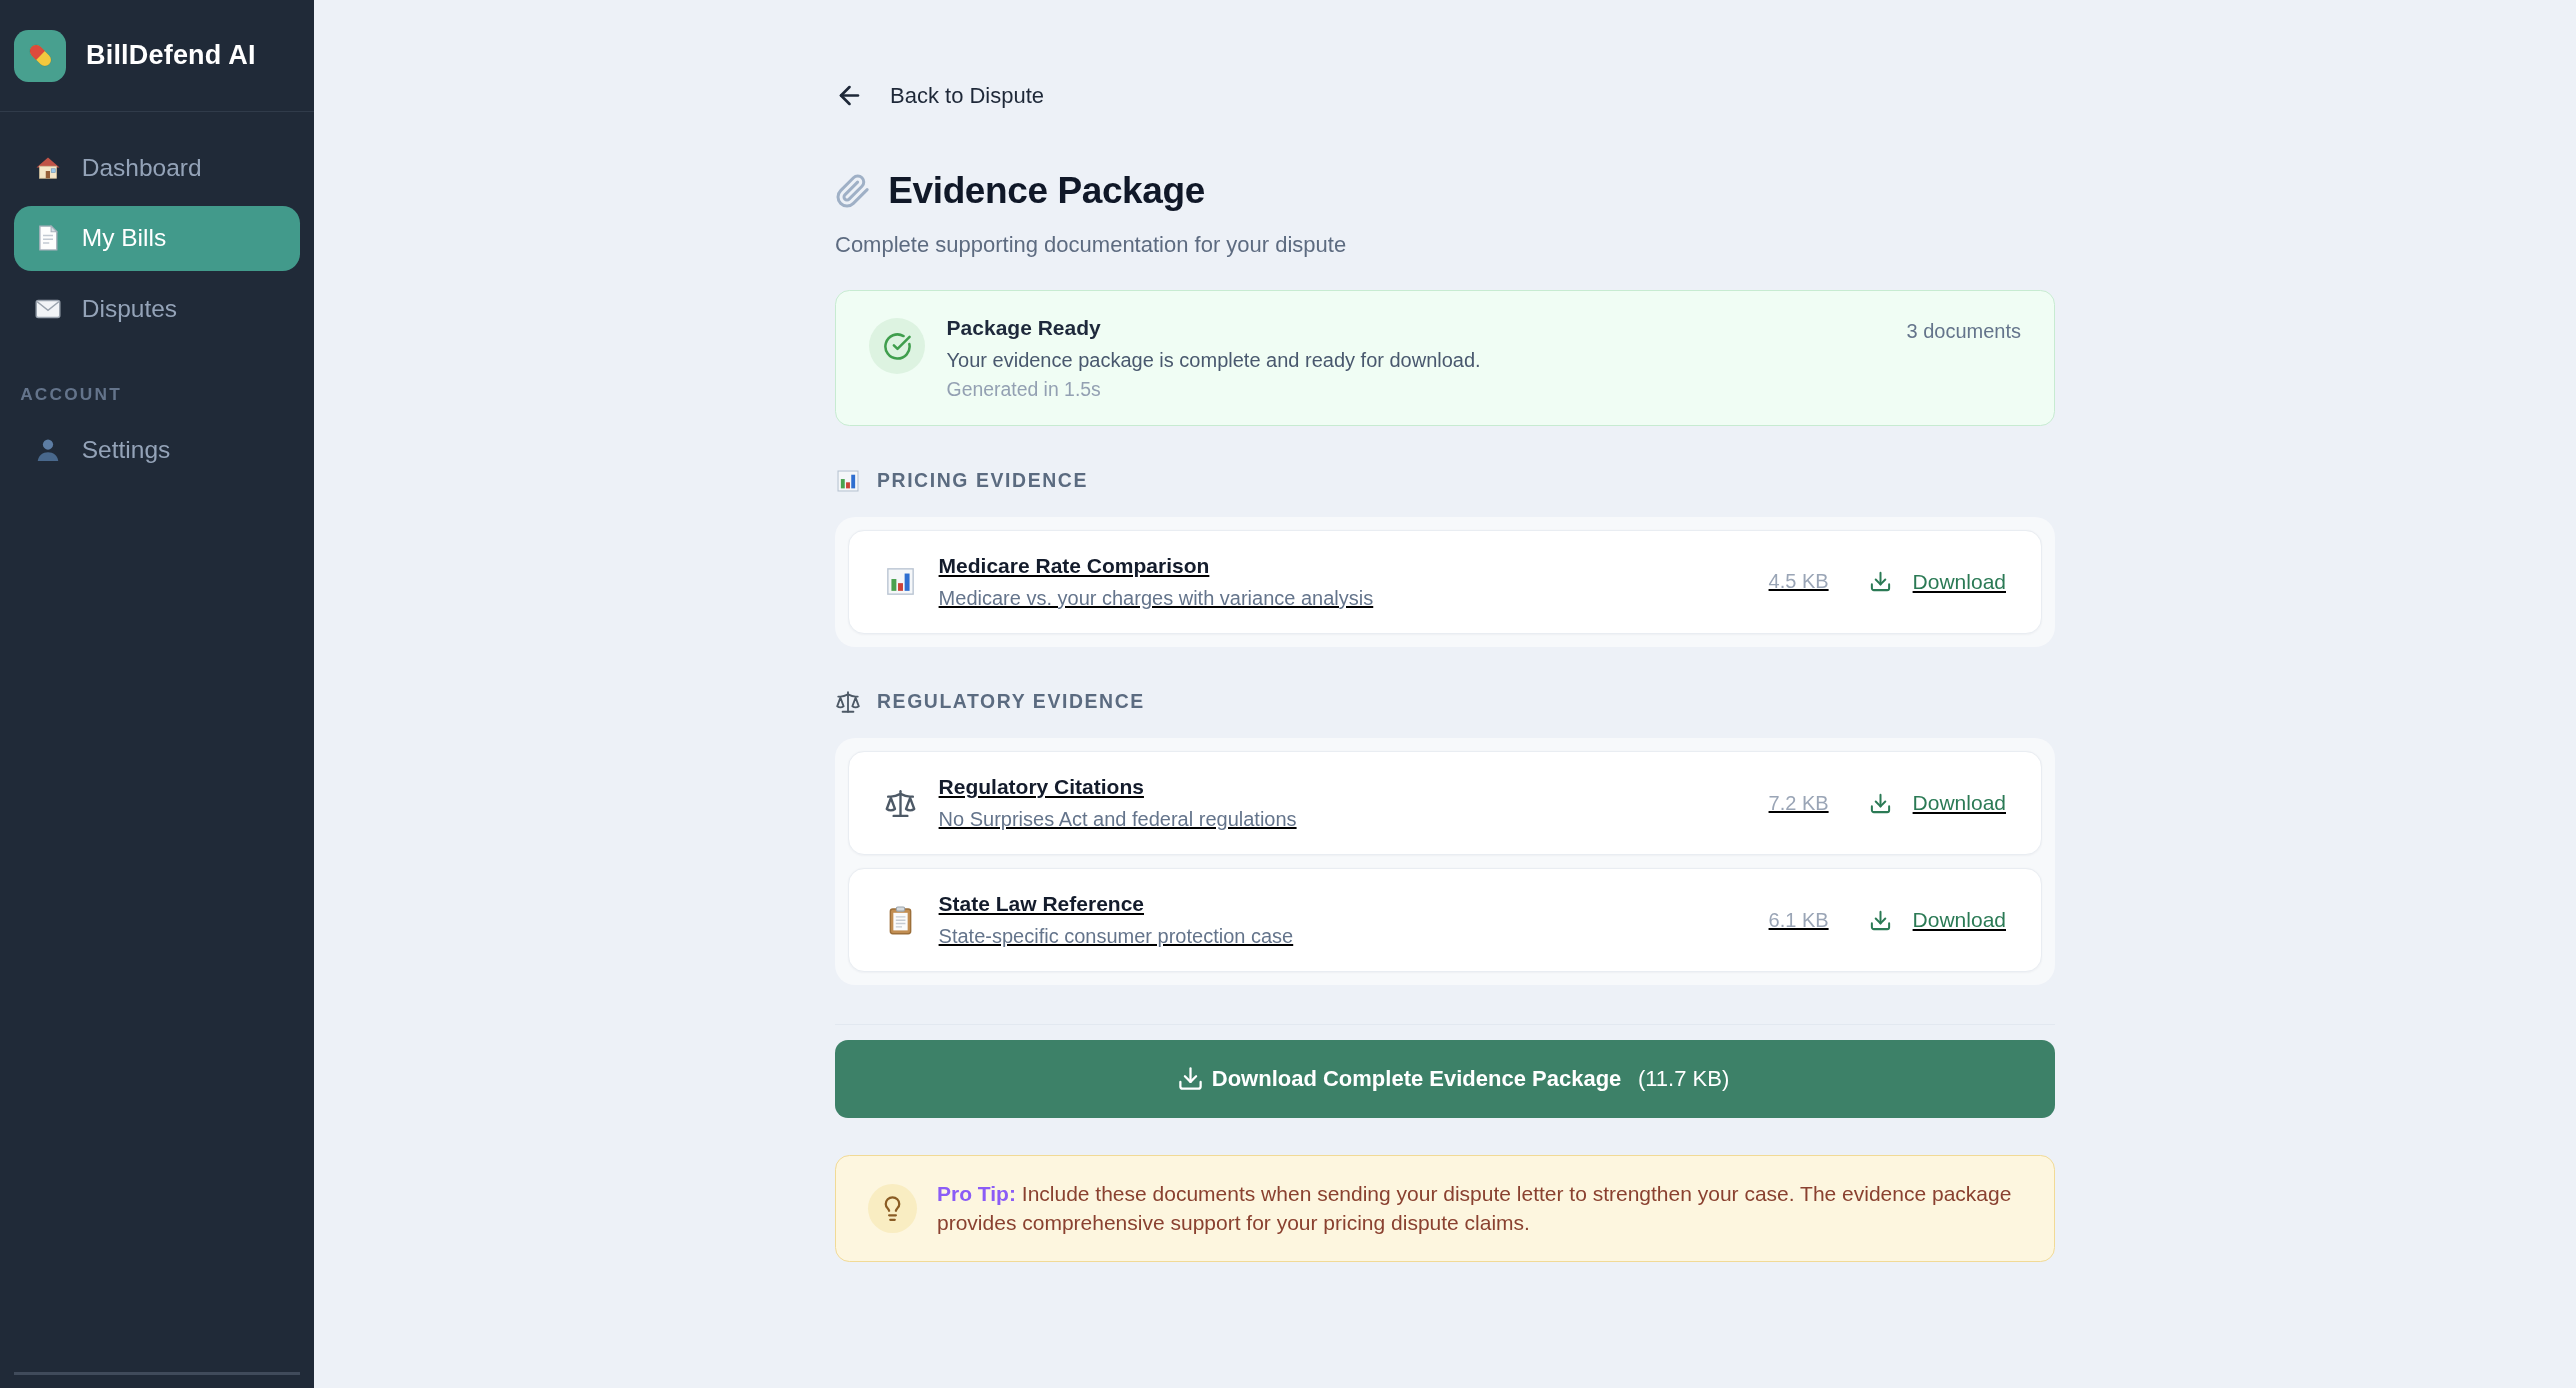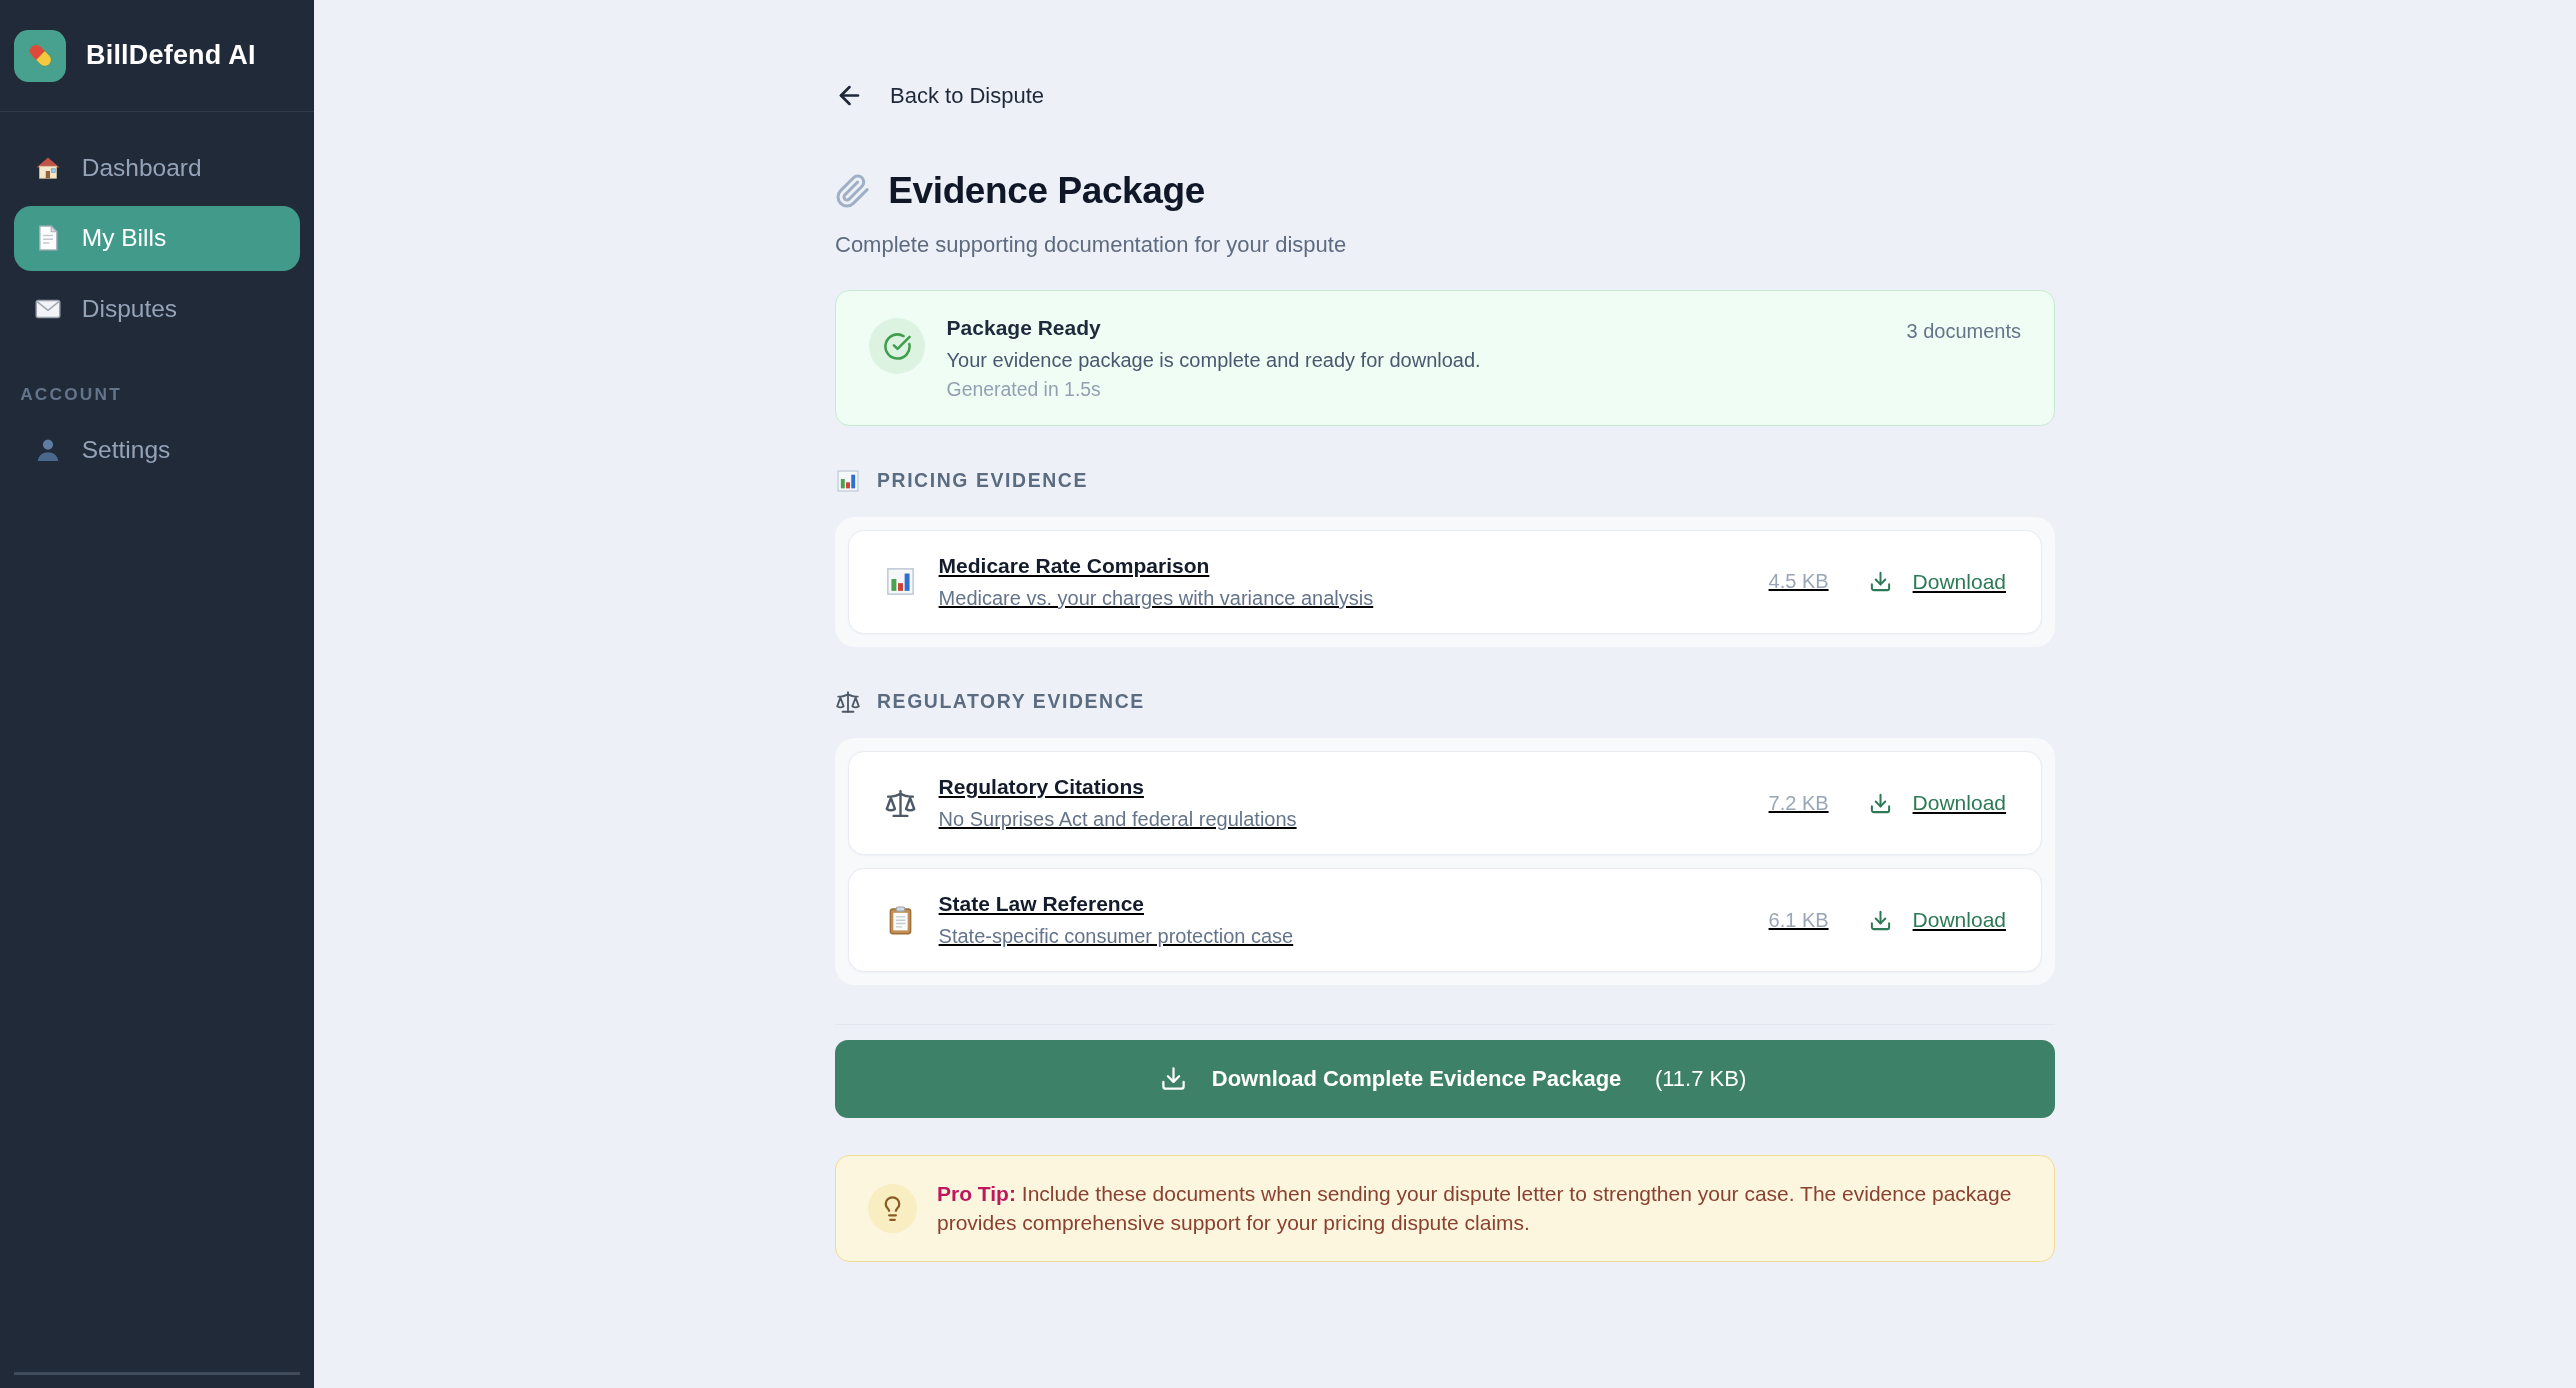--- a/index.html
+++ b/index.html
@@ -63,31 +63,31 @@
   .doc-right { margin-left:auto; display:flex; align-items:center; }
   .doc-size { font-size:20px; color:#9aa5b6; margin-right:40px; }
   .dl-btn { display:flex; align-items:center; gap:21px; color:#2b7a55; font-size:21px;
             font-weight:500; cursor:pointer; background:none; border:none; }
   .dl-btn svg { width:23px; height:23px; }
 
   .divider { margin-top:39px; border-top:1.4px solid #e2e8f0; }
 
   .big-btn { margin-top:14.4px; width:100%; height:78px; background:#3d8168; border:none;
              border-radius:13px; display:flex; align-items:center; justify-content:center;
-             gap:25px; color:#ffffff; font-size:22px; font-weight:600; cursor:pointer;padding-left:16px; }
+             gap:8px; color:#ffffff; font-size:22px; font-weight:600; cursor:pointer;padding-left:16px; }
   .big-btn svg { width:27px; height:27px; }
   .big-btn .size { margin-left:8.6px; font-weight:500; }
 
   .pro-tip { margin-top:37px; background:#fdf6df; border:1.4px solid #f1da96; border-radius:14.4px;
              padding:23px 32px; display:flex; align-items:center; }
   .tip-badge { width:49px; height:49px; border-radius:50%; background:#f9edc2;
                display:flex; align-items:center; justify-content:center; flex-shrink:0; }
   .tip-badge svg { width:27px; height:27px; }
   .tip-text { margin-left:20px; font-size:21px; line-height:29.5px; color:#8a4130; }
-  .tip-text strong { color:#be185d; font-weight:700;text-align:right; }
+  .tip-text strong { color:#8b5cf6; font-weight:700;text-align:right; }
 </style>
 </head>
 <body>
 
 <div class="app">
 
   <aside class="sidebar">
     <div class="logo-row">
       <div class="logo-box">
         <svg width="33" height="33" viewBox="0 0 48 48">

